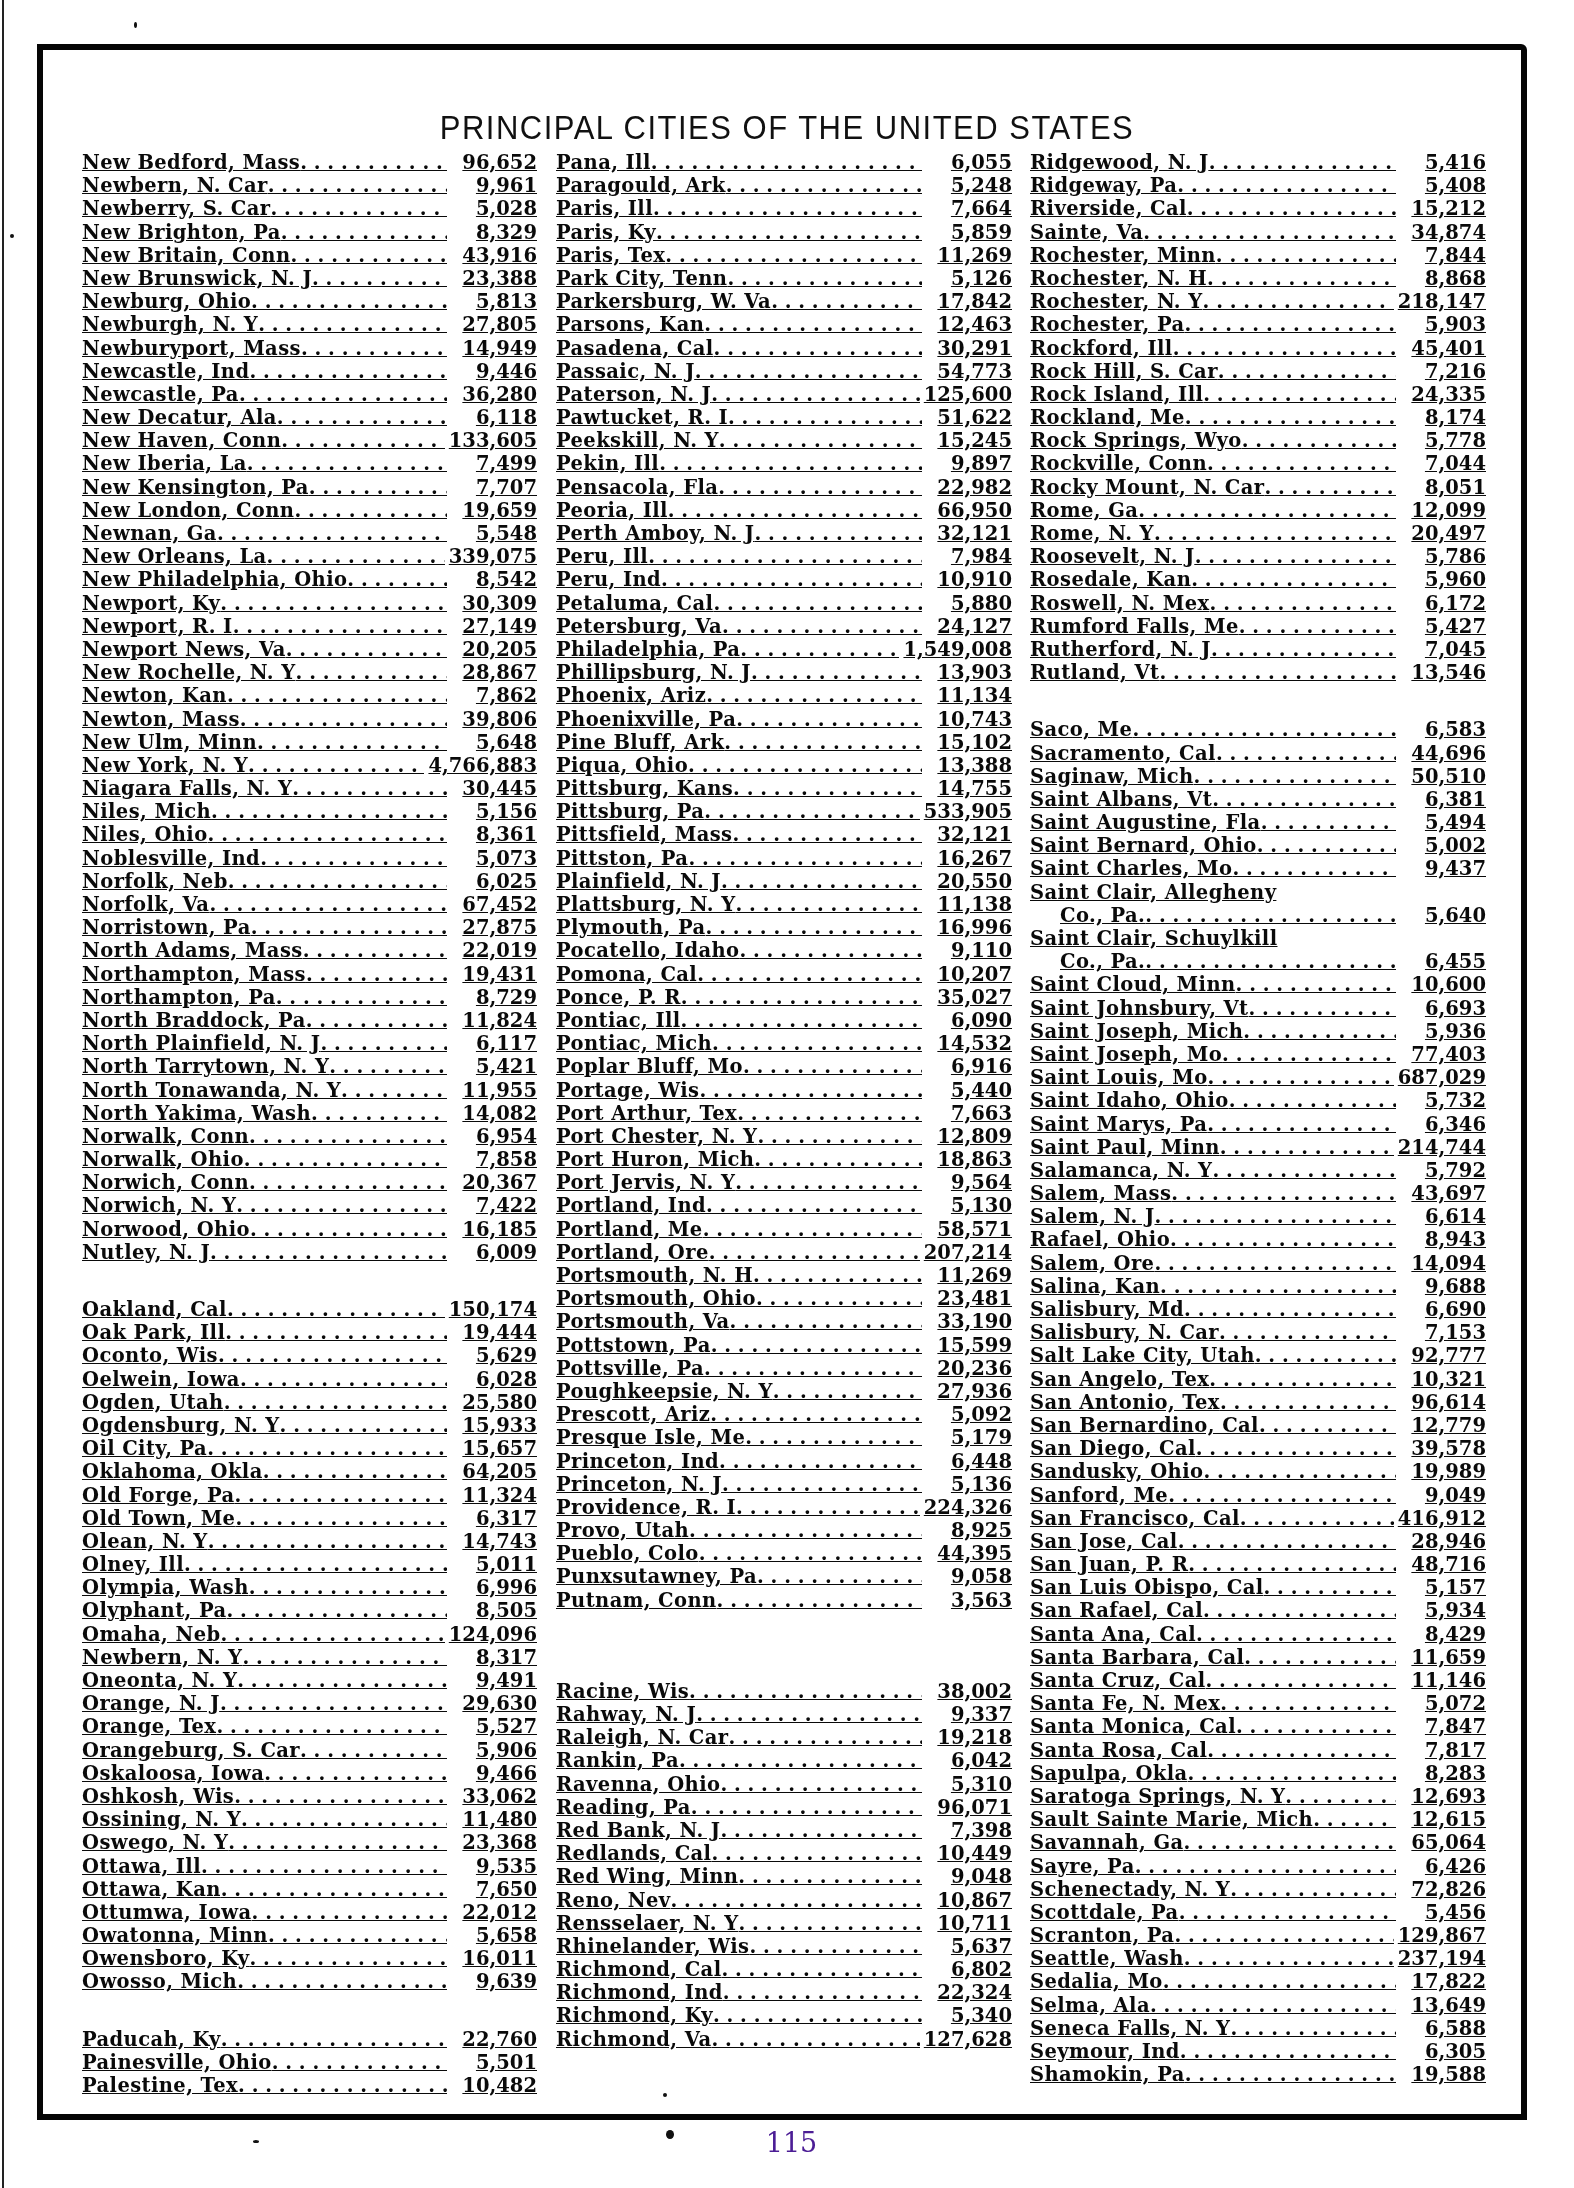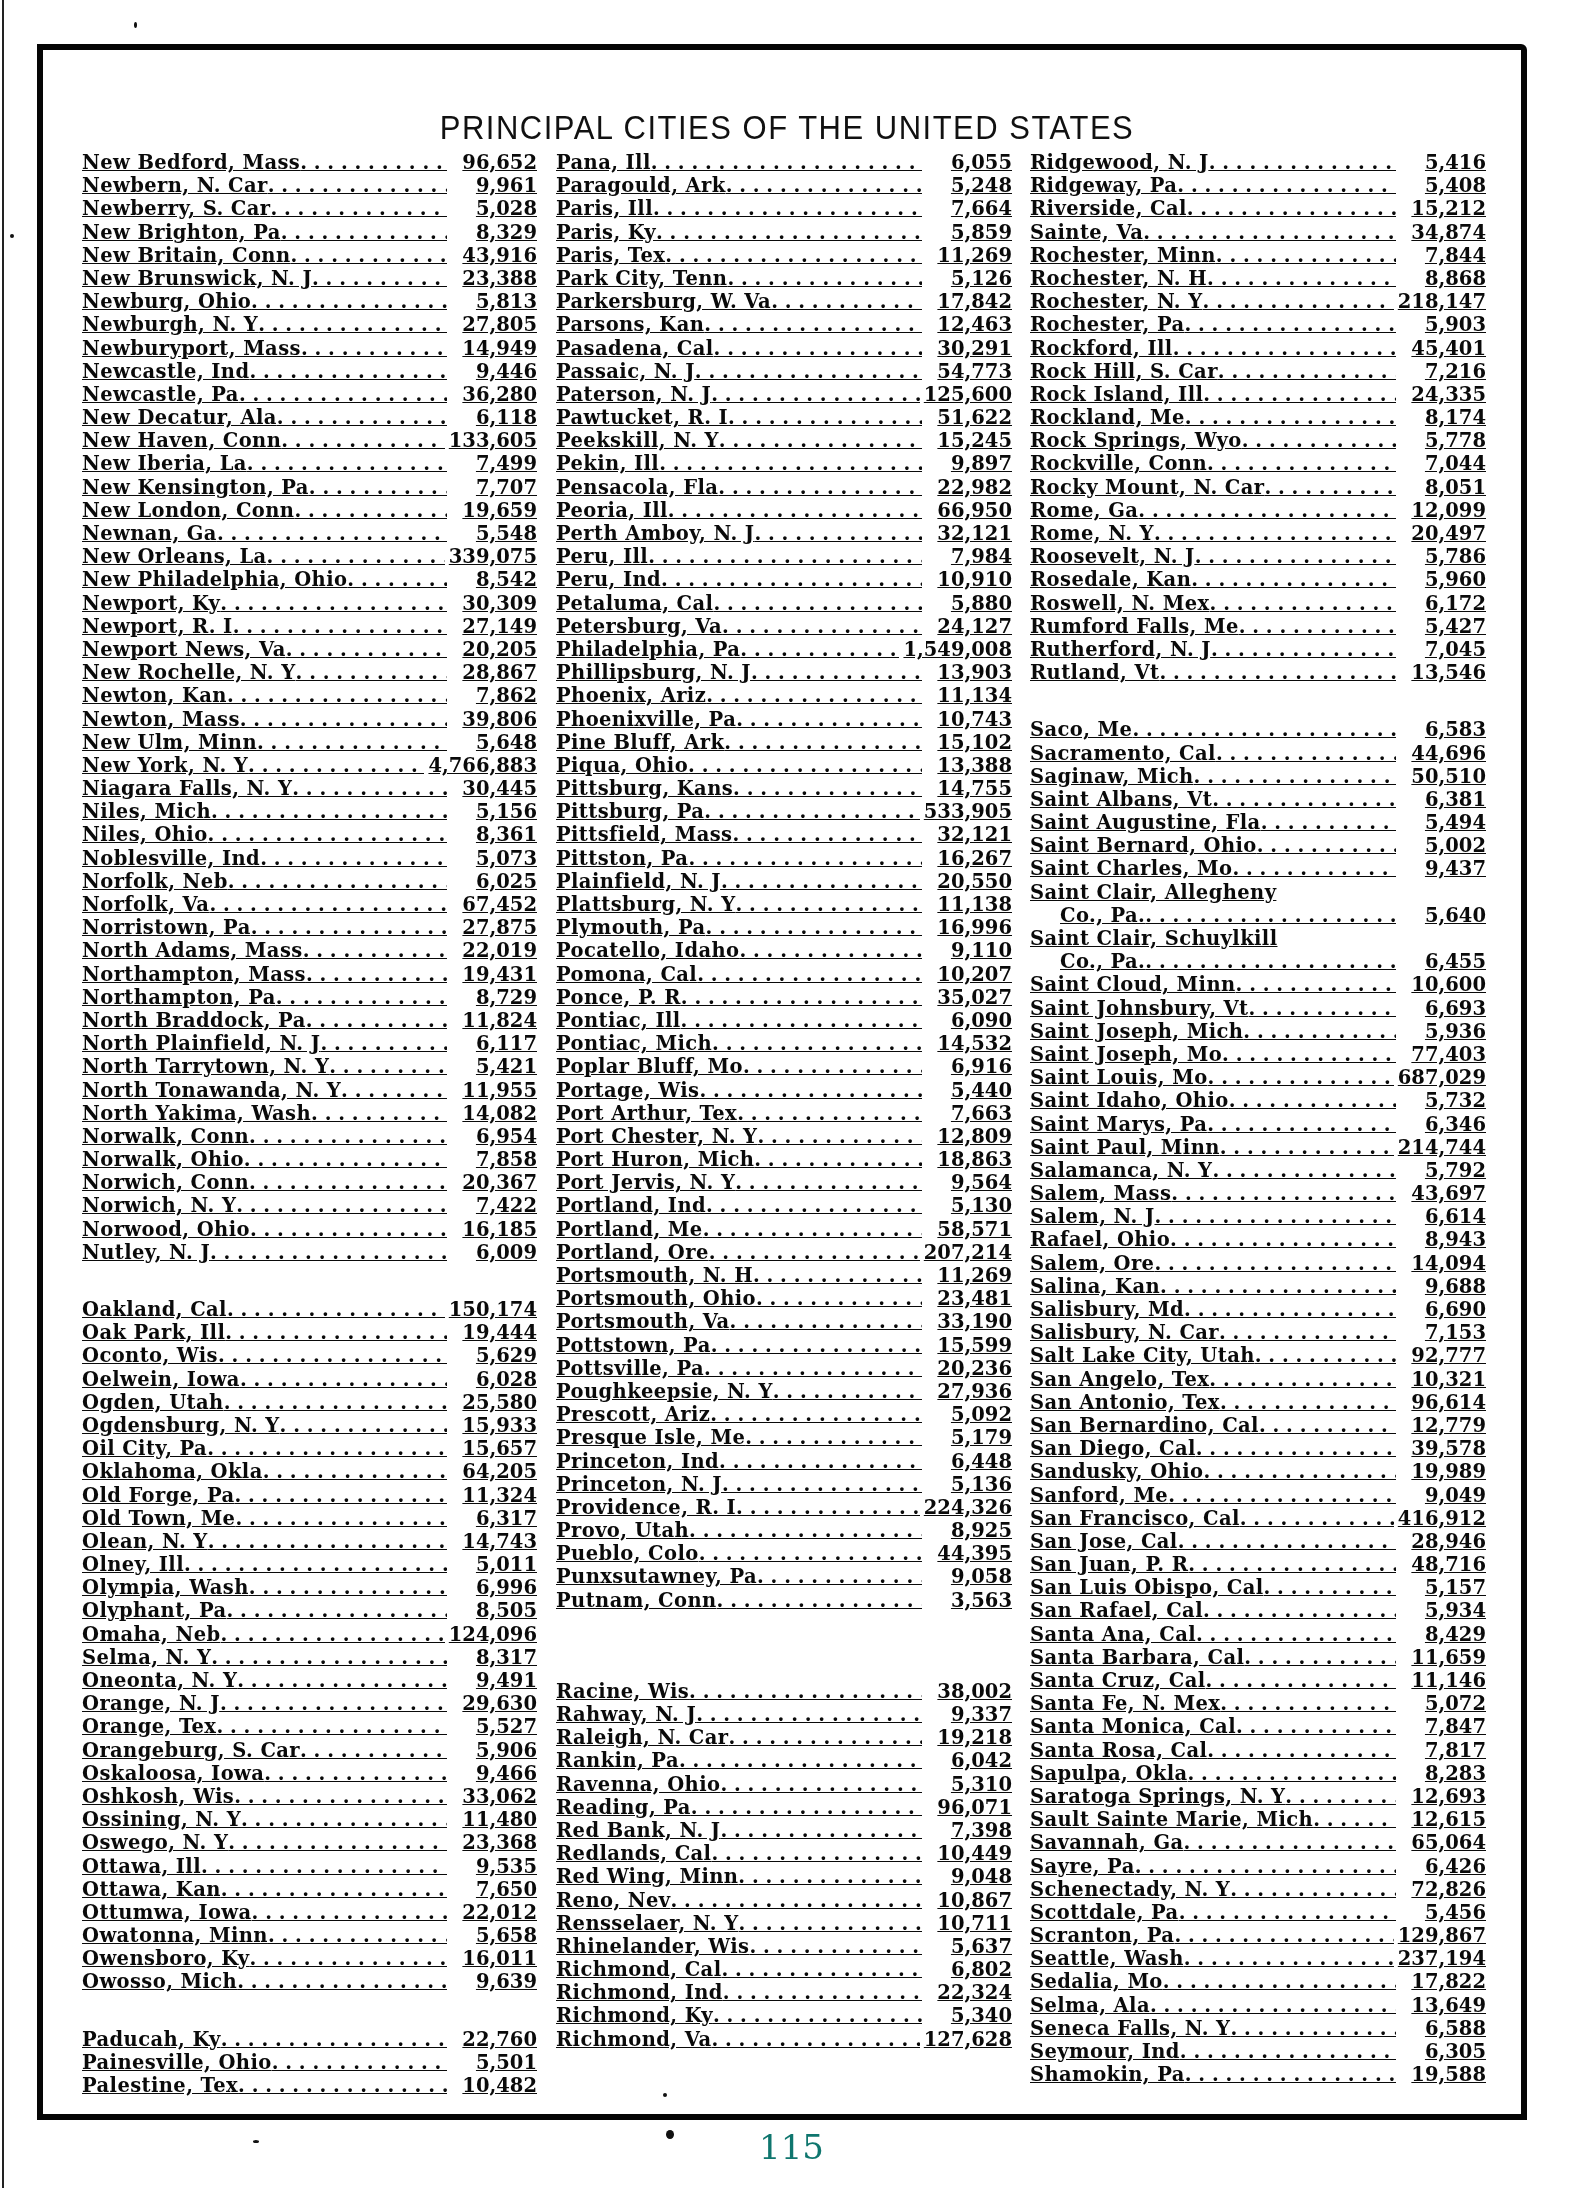--- a/index.html
+++ b/index.html
@@ -19,21 +19,21 @@
          font-size: 19.5px; font-weight: bold; white-space: nowrap; }
   .row .name { flex: 0 0 auto; letter-spacing: 0.4px; }
   .row .dots { flex: 1 1 auto; overflow: hidden; font-weight: bold; letter-spacing: 3px; }
   .row .dots::after { content: " . . . . . . . . . . . . . . . . . . . . . . . . . . . . . . . . . . . . . . . . . . . . . . . . . . . . . . . ."; letter-spacing: 0; }
   .row .pop { flex: 0 0 auto; text-align: right; min-width: 86px; padding-left: 4px; }
   .row.wrap-first { height: 23.2px; }
   .row.cont .name { padding-left: 30px; }
   .gap { height: 23.2px; }
   .gap.big { height: 34px; }
   .page-number { position: absolute; left: 0; right: 0; top: 2127px; text-align: center;
-                 font-size: 34px; color: #0f766e; padding-left: 9px; }
+                 font-size: 27px; color: #4c1d95; padding-left: 9px; }
   .speck { position: absolute; background: #111; border-radius: 50%; }
 </style>
 </head>
 <body>
 
 <div class="scan-edge"></div>
 <div class="frame"></div>
 
 <h1 class="title">PRINCIPAL CITIES OF THE UNITED STATES</h1>
 
@@ -351,21 +351,21 @@
         <span class="name">Olyphant, Pa</span>
         <span class="dots"></span>
         <span class="pop">8,505</span>
       </div>
       <div class="row">
         <span class="name">Omaha, Neb</span>
         <span class="dots"></span>
         <span class="pop">124,096</span>
       </div>
       <div class="row">
-        <span class="name">Selma, N. Y</span>
+        <span class="name">Newbern, N. Y</span>
         <span class="dots"></span>
         <span class="pop">8,317</span>
       </div>
       <div class="row">
         <span class="name">Oneonta, N. Y</span>
         <span class="dots"></span>
         <span class="pop">9,491</span>
       </div>
       <div class="row">
         <span class="name">Orange, N. J</span>

